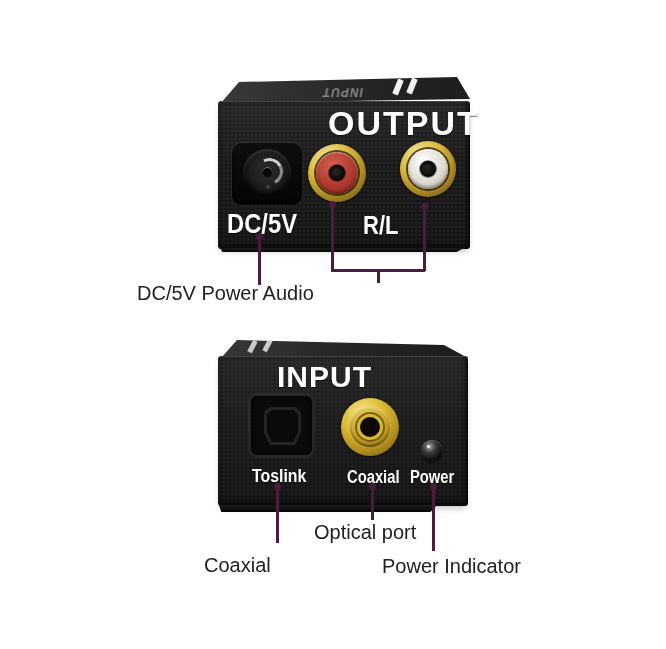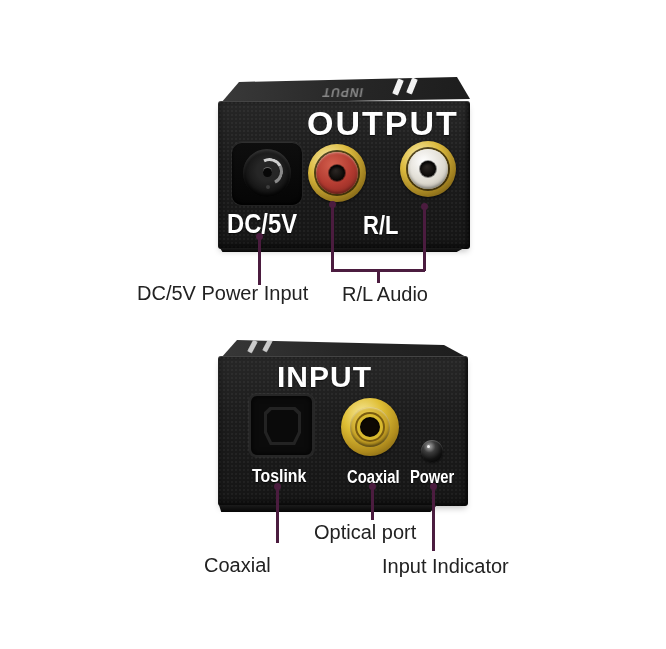--- a/index.html
+++ b/index.html
@@ -110,21 +110,21 @@
 <div class="stage">
 
   <div class="device" style="left:218px;top:77px;width:252px;height:172px;">
     <div class="top-face tf-a">
       <span class="mirror-text" style="left:104px;top:8px;">INPUT</span>
       <span class="slash" style="left:177px;top:2px;width:6px;height:16px;transform:rotate(22deg);"></span>
       <span class="slash" style="left:191px;top:1px;width:6px;height:16px;transform:rotate(22deg);"></span>
     </div>
 
     <div class="front-face" style="top:24px;width:252px;height:148px;">
-      <div class="panel-title title-out" style="left:89px;top:3px;">OUTPUT</div>
+      <div class="panel-title title-out" style="left:110px;top:3px;">OUTPUT</div>
 
       <div class="dc-jack" style="left:14px;top:41px;">
         <div class="dc-inner">
           <div class="dc-arc"></div>
           <div class="dc-pin"></div>
           <div class="dc-screw"></div>
         </div>
       </div>
 
       <div class="rca" style="left:90px;top:43px;width:58px;height:58px;">
@@ -141,22 +141,21 @@
       <div class="port-label" style="left:145px;top:110px;font-size:25px;">R/L</div>
     </div>
     <div class="bottom-sliver" style="left:2px;top:171px;width:244px;height:4px;"></div>
   </div>
 
   <div class="c-line dot" style="left:258px;top:236px;height:49px;"></div>
   <div class="c-line dot" style="left:331px;top:204px;height:67px;"></div>
   <div class="c-line dot" style="left:423px;top:206px;height:65px;"></div>
   <div class="c-hline" style="left:331px;top:269px;width:94px;"></div>
   <div class="c-line" style="left:377px;top:271px;height:12px;"></div>
-  <div class="c-text" style="left:137px;top:282px;">DC/5V Power Input</div>
-  <div class="c-text" style="left:342px;top:283px;">R/L Audio</div>
+  <div class="c-text" style="left:137px;top:282px;">DC/5V Power Audio</div>
 
   <div class="device" style="left:218px;top:336px;width:250px;height:178px;">
     <div class="top-face tf-b">
       <span class="slash" style="left:32px;top:4px;width:5px;height:13px;transform:rotate(28deg);opacity:.8;"></span>
       <span class="slash" style="left:47px;top:3px;width:5px;height:13px;transform:rotate(28deg);opacity:.8;"></span>
     </div>
 
     <div class="front-face" style="top:20px;width:250px;height:150px;">
       <div class="panel-title title-in" style="left:59px;top:4px;">INPUT</div>
 
@@ -180,14 +179,14 @@
       <div class="port-label" style="left:192px;top:111px;font-size:18px;transform:scaleX(.82);">Power</div>
     </div>
     <div class="bottom-sliver" style="left:1px;top:169px;width:218px;height:7px;"></div>
   </div>
 
   <div class="c-line dot" style="left:276px;top:486px;height:57px;"></div>
   <div class="c-line dot" style="left:371px;top:486px;height:34px;"></div>
   <div class="c-line dot" style="left:432px;top:486px;height:65px;"></div>
   <div class="c-text" style="left:314px;top:521px;">Optical port</div>
   <div class="c-text" style="left:204px;top:554px;">Coaxial</div>
-  <div class="c-text" style="left:382px;top:555px;">Input Indicator</div>
+  <div class="c-text" style="left:382px;top:555px;">Power Indicator</div>
 </div>
 
 </body></html>

